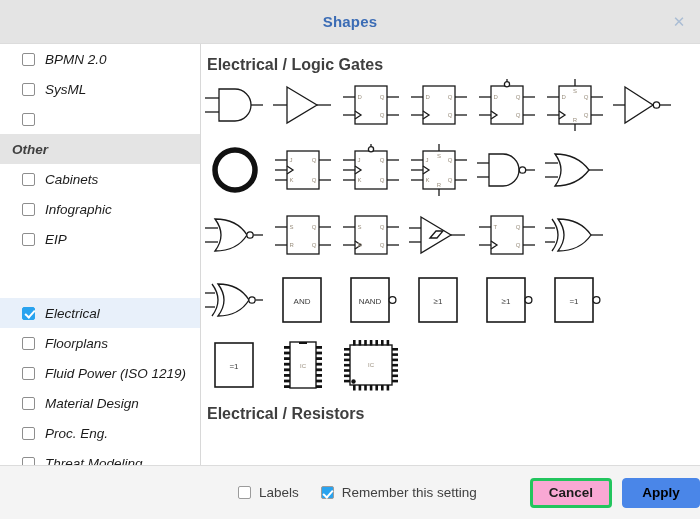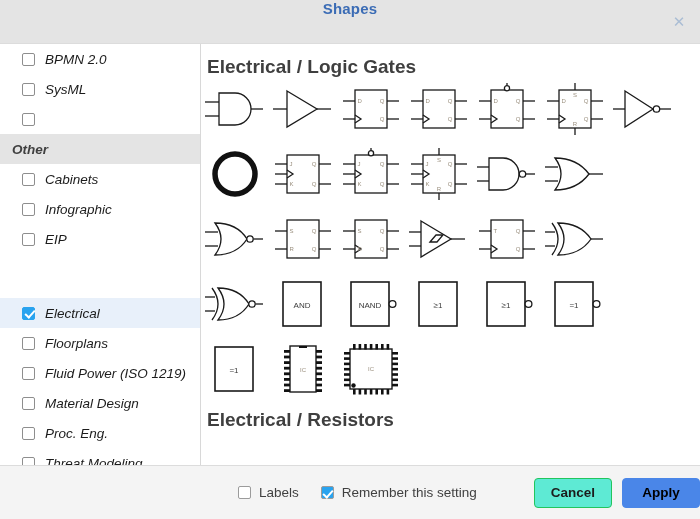--- a/index.html
+++ b/index.html
@@ -7,21 +7,21 @@
     width:700px;height:519px;overflow:hidden;
     font-family:"Liberation Sans", sans-serif;
     background:#ffffff;
     -webkit-font-smoothing:antialiased;
   }
   .dialog{position:relative;width:700px;height:519px;background:#fff;display:flex;flex-direction:column;}
 
   
   .titlebar{
     height:43px;flex:0 0 43px;background:#e4e4e4;
-    display:flex;align-items:flex-start;justify-content:center;
+    display:flex;align-items:center;justify-content:center;
     position:relative;border-bottom:1px solid #dcdcdc;
   }
   .titlebar-title{
     font-size:15px;font-weight:bold;color:#3b6cb5;letter-spacing:.2px;
   }
   .close-btn{
     position:absolute;right:12px;top:50%;transform:translateY(-50%);
     width:18px;height:18px;line-height:18px;text-align:center;
     color:#aabdd4;font-size:15px;cursor:pointer;font-family:"Liberation Sans",sans-serif;
   }
@@ -55,21 +55,21 @@
     content:"";position:absolute;left:3.5px;top:.5px;width:4px;height:8px;
     border:solid #fff;border-width:0 2px 2px 0;transform:rotate(42deg);
   }
   .side-label{white-space:nowrap;overflow:hidden;}
 
   
   .palette{
     flex:1 1 auto;background:#fff;padding:0 0 0 0;overflow:hidden;position:relative;
   }
   .section-title{
-    font-size:19px;font-weight:bold;color:#3f3f3f;
+    font-size:16px;font-weight:bold;color:#3f3f3f;
     padding:12px 0 0 6px;margin:0;
   }
   .rows{padding:0 0 0 0;}
   .srow{display:flex;align-items:flex-start;height:65px;}
   .cell{
     width:68px;height:62px;flex:0 0 68px;
     display:flex;align-items:center;justify-content:center;
     cursor:pointer;margin-right:0;
   }
   .cell svg{display:block;}
@@ -81,21 +81,21 @@
   }
   .foot-check{display:flex;align-items:center;margin-right:22px;cursor:pointer;}
   .foot-check .cbox{border-color:#9b9b9b;margin-right:8px;}
   .foot-label{font-size:13.5px;color:#404040;}
   .spacer{flex:1 1 auto;}
   .btn{
     height:30px;min-width:78px;padding:0 16px;border-radius:4px;
     font-size:13.5px;display:inline-flex;align-items:center;justify-content:center;
     cursor:pointer;box-sizing:border-box;margin-left:10px;
   }
-  .btn-cancel{background:#5eead4;border:1px solid #22c55e;color:#1c1c1c;font-weight:bold;}
+  .btn-cancel{background:#f9a8d4;border:3px solid #22c55e;color:#1c1c1c;font-weight:bold;}
   .btn-apply{background:#4a86e8;border:1px solid #4a86e8;color:#000000;font-weight:bold;}
 </style>
 </head>
 <body>
 
 <div class="dialog">
 
   <div class="titlebar">
     <div class="titlebar-title">Shapes</div>
     <div class="close-btn">✕</div>

